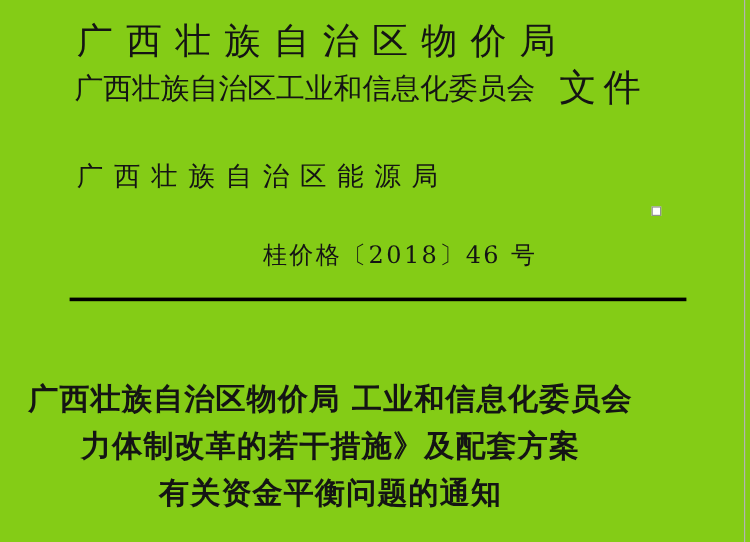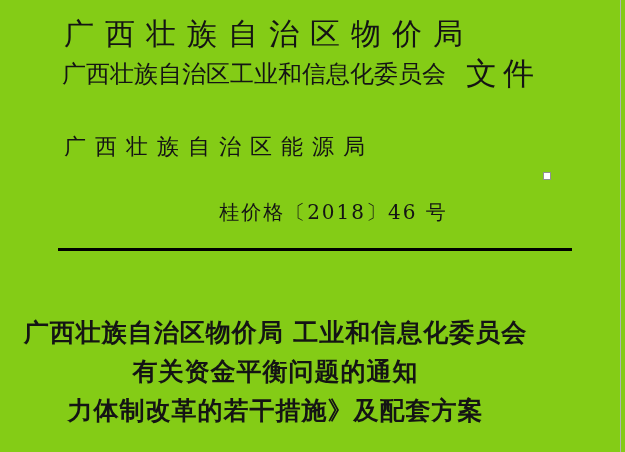--- a/index.html
+++ b/index.html
@@ -83,19 +83,19 @@
   <div class="agency-line-3">广西壮族自治区能源局</div>
 
   <div class="placeholder-box"></div>
 
   <div class="doc-number">桂价格〔2018〕46 号</div>
 
   <div class="divider-rule"></div>
 
   <div class="notice-title">
     <div class="title-line">广西壮族自治区物价局 工业和信息化委员会</div>
+    <div class="title-line">力体制改革的若干措施》及配套方案</div>
     <div class="title-line">有关资金平衡问题的通知</div>
-    <div class="title-line">力体制改革的若干措施》及配套方案</div>
   </div>
 
   <div class="page-edge-line"></div>
 
 </div>
 
 </body></html>

